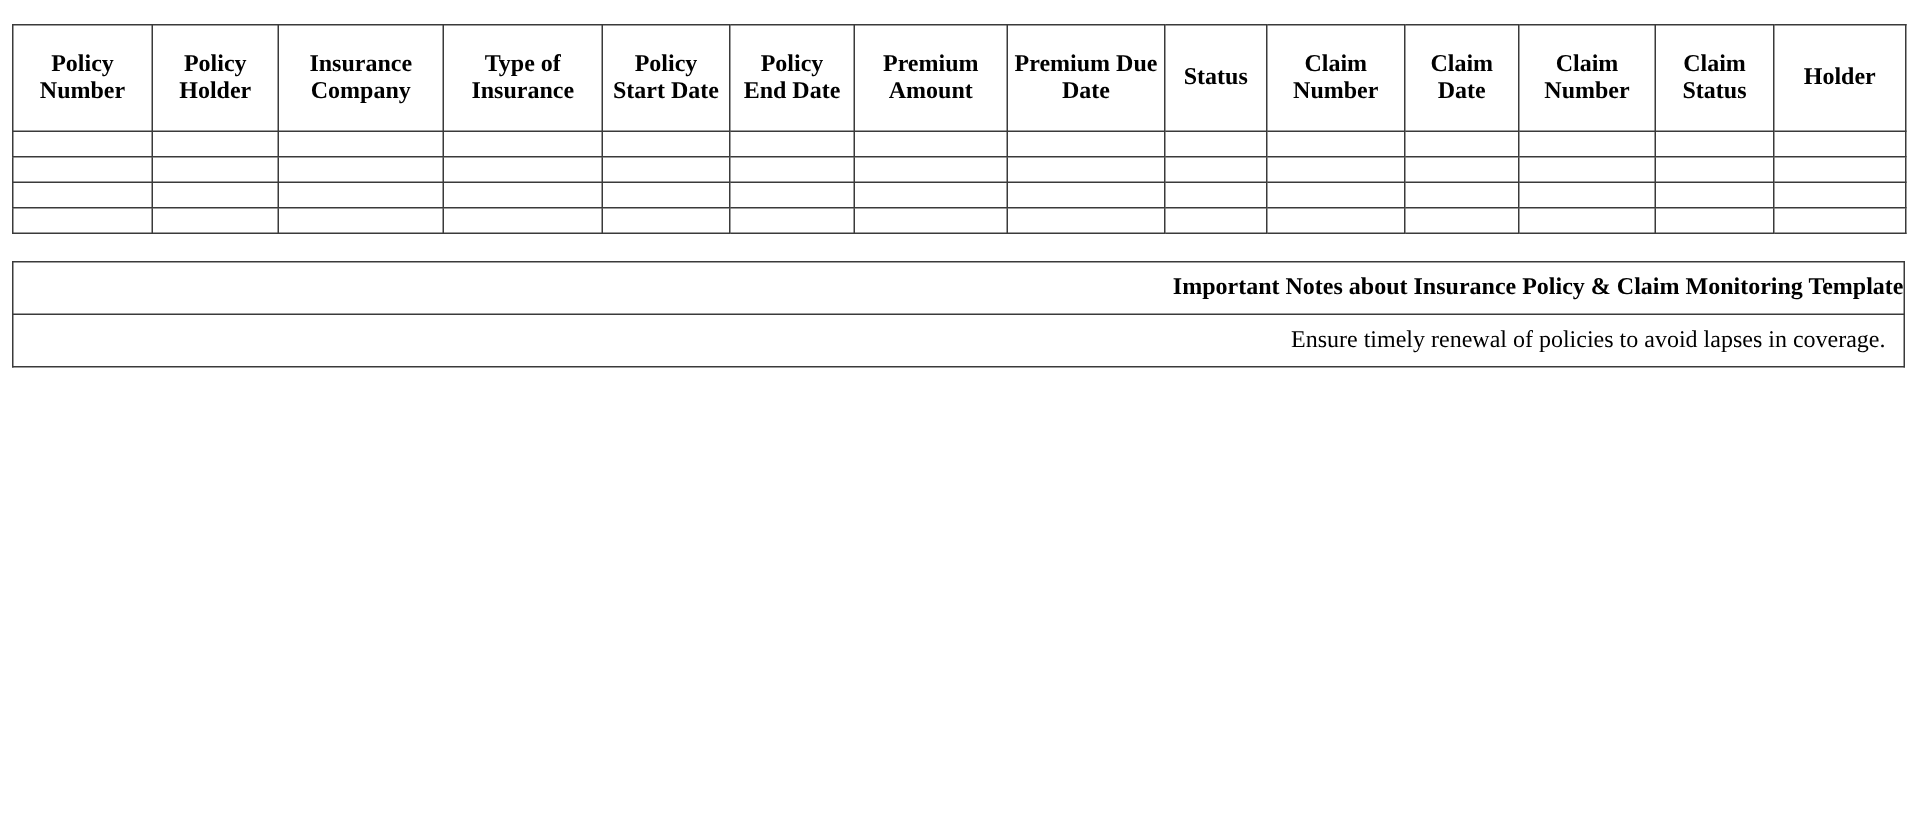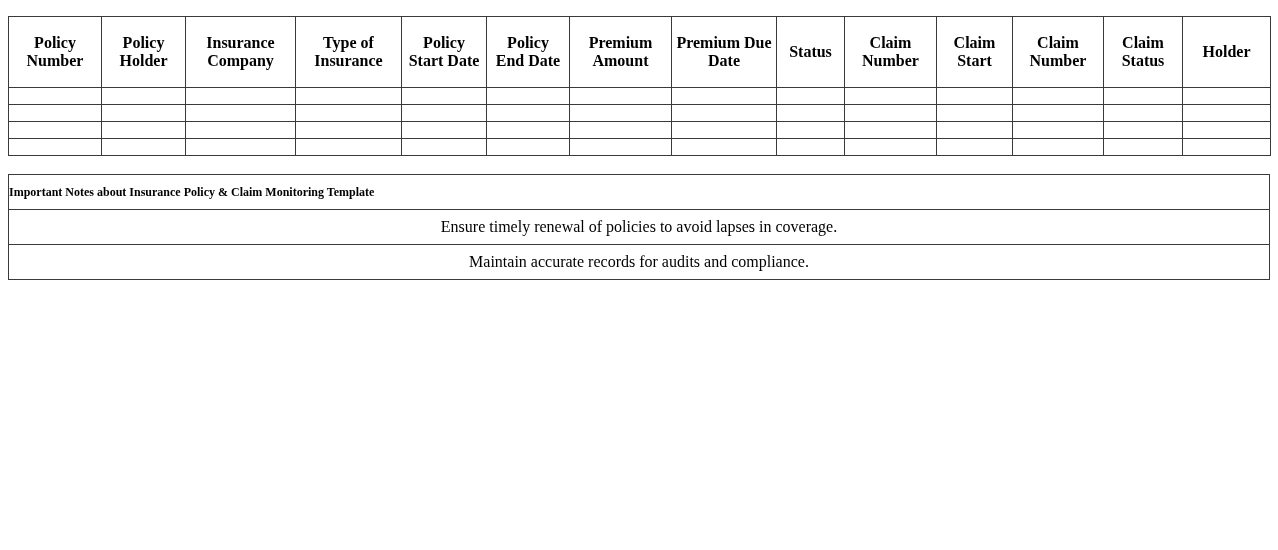--- a/index.html
+++ b/index.html
@@ -42,30 +42,30 @@
       height: 16px;
     }
     .notes {
       margin-top: 18px;
     }
     .notes th, .notes td {
       border: 1px solid #3a3a3a;
     }
     .notes th {
       font-weight: bold;
-      font-size: 12px;
+      font-size: 16px;
       height: 34px;
-      text-align: left;
+      text-align: right;
       padding: 0;
     }
     .notes td {
       font-size: 16px;
       height: 34px;
       padding: 0 12px;
-      text-align: center;
+      text-align: right;
     }
   </style>
 </head>
 <body>
 
 <div class="wrap">
   <table class="tracker">
     <colgroup id="tracker-cols">
         <col style="width: 93px;">
         <col style="width: 84px;">
@@ -87,21 +87,21 @@
         <th>Policy Number</th>
         <th>Policy Holder</th>
         <th>Insurance Company</th>
         <th>Type of Insurance</th>
         <th>Policy Start Date</th>
         <th>Policy End Date</th>
         <th>Premium Amount</th>
         <th>Premium Due Date</th>
         <th>Status</th>
         <th>Claim Number</th>
-        <th>Claim Start</th>
+        <th>Claim Date</th>
         <th>Claim Number</th>
         <th>Claim Status</th>
         <th>Holder</th>
       </tr>
     </thead>
     <tbody id="tracker-body">
         <tr>
           <td></td>
           <td></td>
           <td></td>
@@ -171,18 +171,15 @@
   <table class="notes">
     <thead>
       <tr>
         <th>Important Notes about Insurance Policy &amp; Claim Monitoring Template</th>
       </tr>
     </thead>
     <tbody>
       <tr>
           <td>Ensure timely renewal of policies to avoid lapses in coverage.</td>
         </tr>
-      <tr>
-          <td>Maintain accurate records for audits and compliance.</td>
-        </tr>
     </tbody>
   </table>
 </div>
 
 </body></html>

